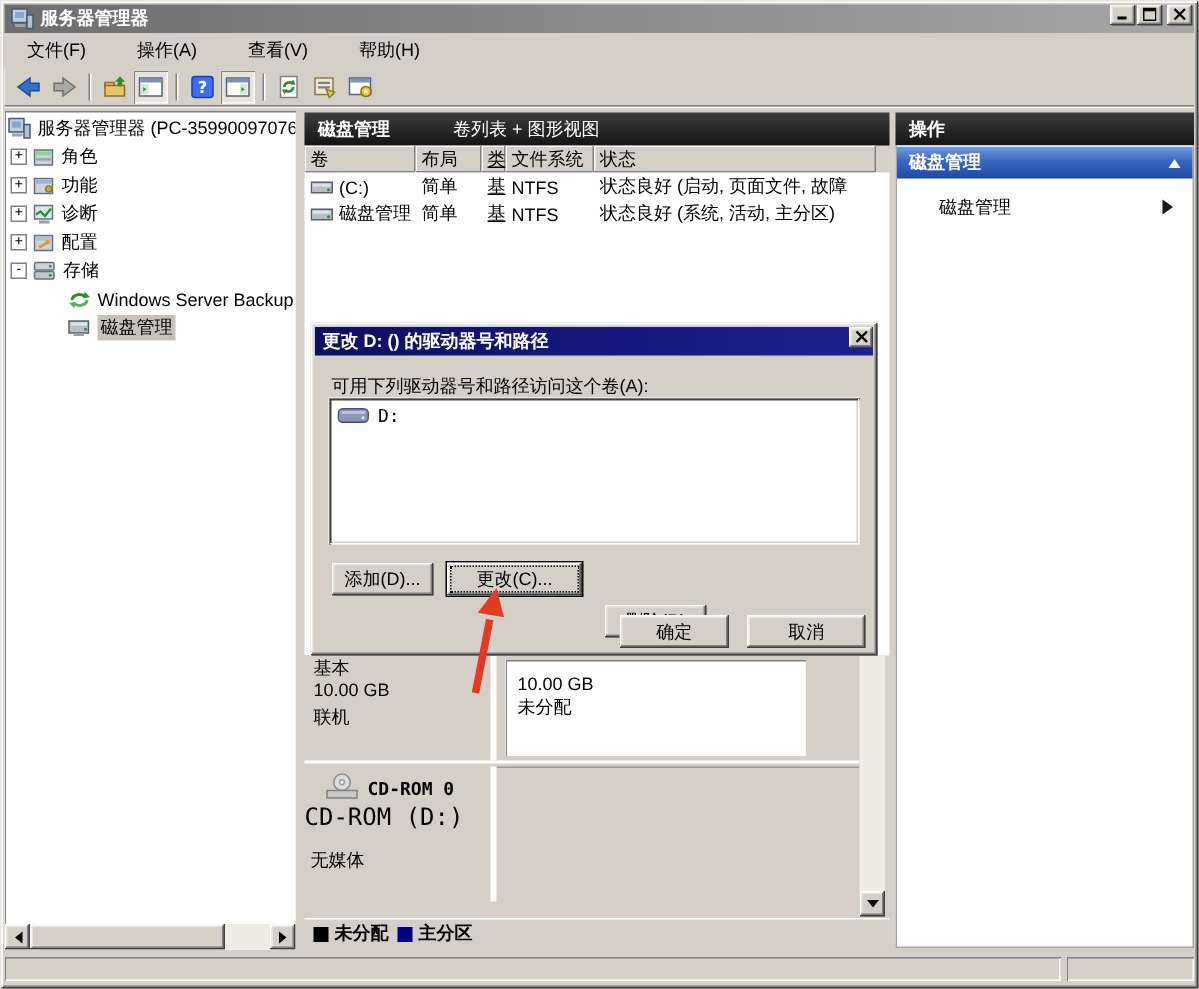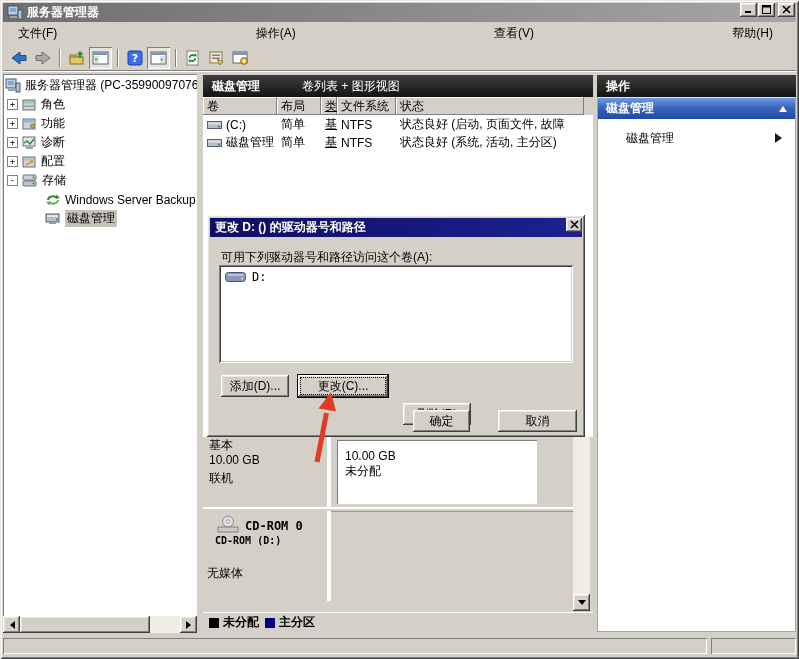--- a/index.html
+++ b/index.html
@@ -15,21 +15,21 @@
   .sunken1 { box-shadow: inset 1px 1px 0 #808080, inset -1px -1px 0 #fff; }
   .th3d    { background:#d4d0c8; box-shadow: inset -1px -1px 0 #808080, inset 1px 1px 0 #fff; }
   
   .titlebar { position:absolute; left:3px; top:3px; right:3px; height:19px;
     background:linear-gradient(to right,#6e6e6e,#a6a6a6); display:flex; align-items:center; padding-left:4px; }
   .titlebar .t-text { color:#fff; font-weight:bold; margin-left:4px; }
   .winbtns { position:absolute; right:4px; top:2.5px; display:flex; }
   .winbtn { width:17px; height:14px; display:flex; align-items:center; justify-content:center; margin-left:1px; }
   .winbtn.closegap { margin-left:3px; }
   
-  .menubar { position:absolute; left:3px; top:23px; right:1px; height:21px; display:flex; align-items:center; padding-left:6px;justify-content:space-between; }
+  .menubar { position:absolute; left:3px; top:23px; right:13px; height:21px; display:flex; align-items:center; padding-left:6px; }
   .menu-item { padding:2px 9px; margin-right:16px; }
   .toolbar { position:absolute; left:3px; top:45px; right:3px; height:26px; display:flex; align-items:center; padding-left:4px;
     border-bottom:1px solid #808080; box-shadow:0 1px 0 #fff; }
   .tbtn { width:23px; height:22px; display:flex; align-items:center; justify-content:center; margin-right:1px; }
   .tb-pressed { background:#e7e4dd; box-shadow: inset 1px 1px 0 #808080, inset -1px -1px 0 #fff; }
   .tsep { width:2px; height:18px; margin:0 4px; border-left:1px solid #808080; border-right:1px solid #fff; }
   
   .tree-wrap { position:absolute; left:3px; top:74px; width:194px; height:559px; background:#fff;
     box-shadow: inset 1px 1px 0 #808080, inset -1px -1px 0 #fff; display:flex; flex-direction:column; overflow:hidden; }
   .tree-view { flex:1; overflow:hidden; padding-top:2px; white-space:nowrap; }
@@ -61,21 +61,21 @@
   .vrow .c0 { display:flex; align-items:center; }
   
   .disk0 { position:absolute; left:203px; top:437px; width:370px; height:72px; background:#d4d0c8; display:flex; border-bottom:2px solid #fff; }
   .dcell { width:128px; flex:none; border-right:4px solid #fff; padding:1px 6px; line-height:15px; }
   .dcell .gap { height:3px; }
   .part-box { position:relative; margin-left:6px; margin-top:3px; width:200px; height:64px;
     background:#fff; box-shadow: inset 1px 1px 0 #808080, inset -1px -1px 0 #fff; padding:9px 8px; line-height:15px; }
   .cdrow { position:absolute; left:203px; top:511px; width:370px; height:90px; background:#d4d0c8; display:flex; }
   .cdcell { width:128px; flex:none; border-right:4px solid #fff; padding:4px 4px; position:relative; }
   .cd-title { position:absolute; left:42px; top:8px; font-weight:bold; font-family:"DejaVu Sans Mono",monospace; font-size:12px; }
-  .cd-drive { position:absolute; left:12px; top:24px; font-family:"DejaVu Sans Mono",monospace; font-size:10px;font-weight:bold;}
+  .cd-drive { position:absolute; left:0; top:24px; font-family:"DejaVu Sans Mono",monospace; font-size:16px;}
   .cd-media { position:absolute; left:4px; top:54px; }
   .cdright { flex:1; background:#d4d0c8; border-top:1px solid #9a9792; }
   .vscroll { position:absolute; left:573px; top:437px; width:17px; height:174px; background:#efece3; }
   .vscroll .down { position:absolute; left:0; bottom:0; }
   .legend { position:absolute; left:203px; top:612px; width:390px; height:20px; background:#d4d0c8; display:flex; align-items:center; border-top:1px solid #fff; }
   .lgsq { width:10px; height:10px; margin-left:6px; margin-right:4px; flex:none; }
   .lg-black { background:#000000; } .lg-navy { background:#000080; }
   .legend b { font-weight:bold; }
   
   .a-header { position:absolute; left:597px; top:75px; width:199px; height:22px;
@@ -431,21 +431,21 @@
       <span>添加(D)...</span>
     </div>
     <div class="dbtn dbtn-def" style="left:90px; top:159px; width:92px; height:24px;">
       <div class="inner raised">
           <span>更改(C)...</span>
         </div>
     </div>
     <div class="dbtn raised" style="left:196px; top:160px; width:68px;margin-top:28px;">
       <span>删除(R)</span>
     </div>
-    <div class="dbtn raised" style="left:206px; top:195px; width:57px;">
+    <div class="dbtn raised" style="left:206px; top:195px; width:73px;">
       <span>确定</span>
     </div>
     <div class="dbtn raised" style="left:291px; top:195px; width:79px;">
       <span>取消</span>
     </div>
   </div>
 
   <svg class="red-arrow" width="50" height="85" viewBox="0 0 50 85">
     <line x1="17" y1="77" x2="26.5" y2="28" stroke="#e23b24" stroke-width="5"></line>
     <polygon points="31,7 18.5,23.5 36,26.5" fill="#e23b24"></polygon>

